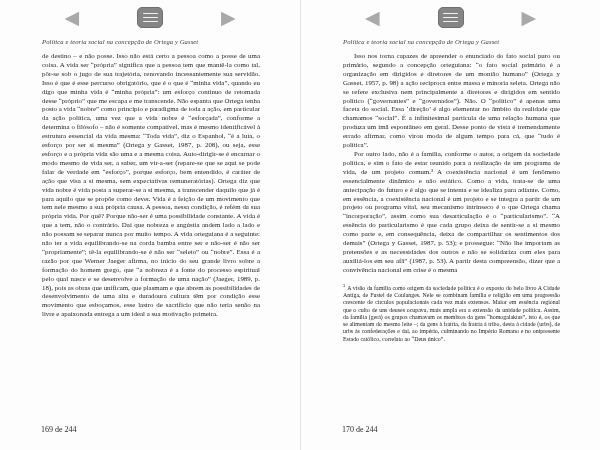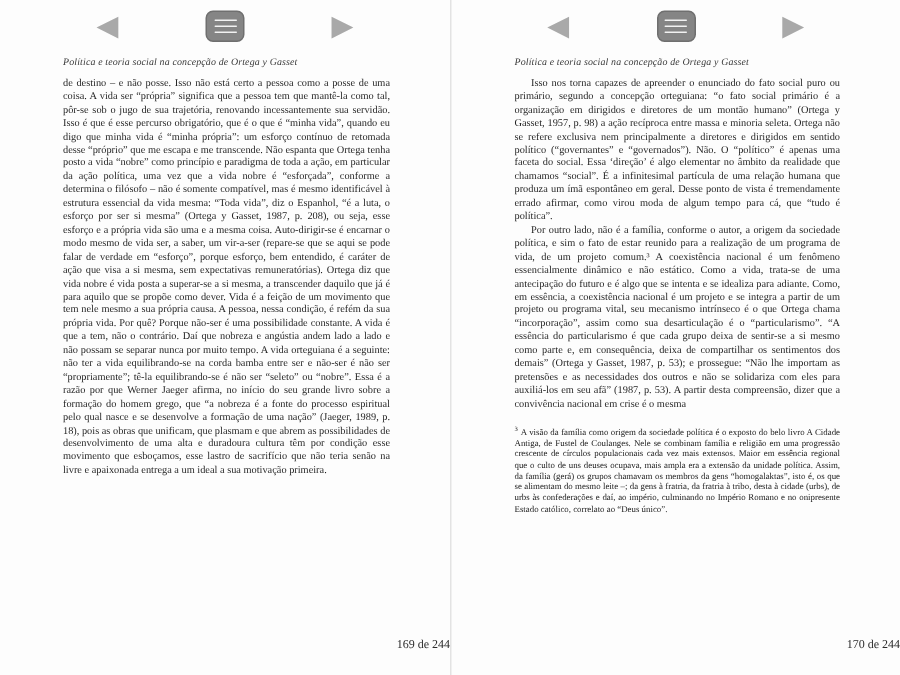--- a/index.html
+++ b/index.html
@@ -46,22 +46,22 @@
   .page.right .body-text p:first-child { text-indent:11px; }
 
   .footnote {
     margin-top:7px;
     font-size:5.9px; line-height:7.3px;
     text-align:justify; color:#222; hyphens:auto; -webkit-hyphens:auto;
   }
   .footnote .fn-marker { vertical-align:super; font-size:4.4px; margin-right:2px; }
 
   .page-number {
-    position:absolute; bottom:16px; left:0; width:100%;
-    text-align:right; font-size:8px; color:#2b2b2b;padding-left:28px;
+    position:absolute; bottom:16px; left:13px; width:100%;
+    text-align:left; font-size:8px; color:#2b2b2b;padding-left:28px;
   }
 </style>
 </head>
 <body>
 
 <div class="spread">
 
   <section class="page left">
     <div class="toolbar">
       <button class="nav-arrow">

